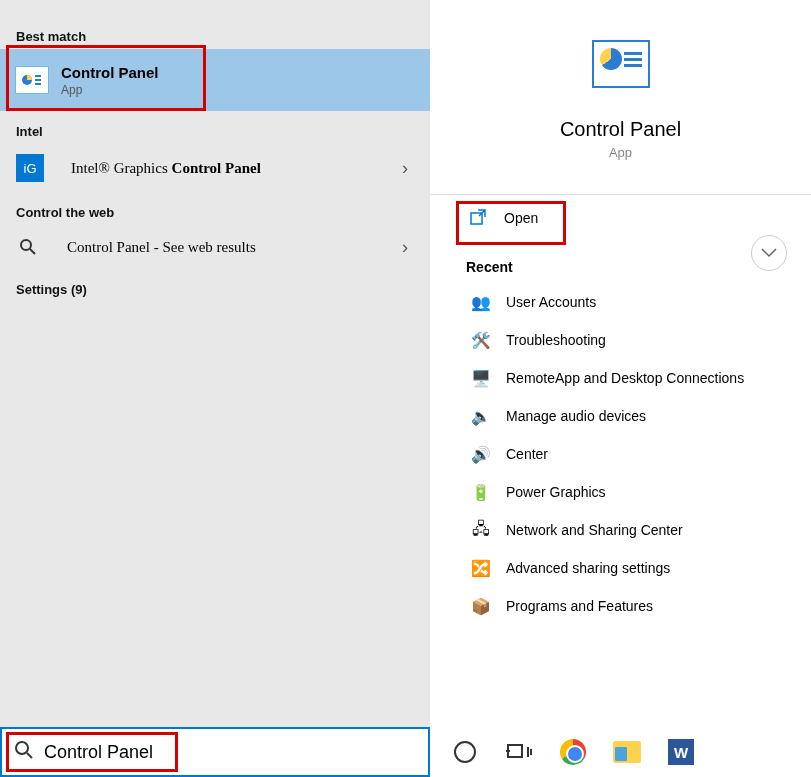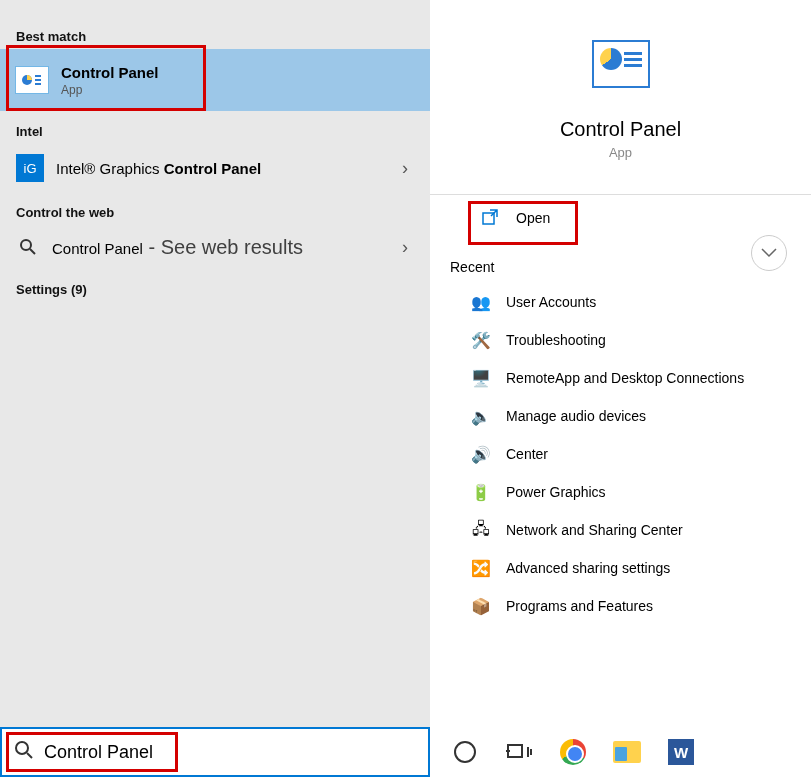--- a/index.html
+++ b/index.html
@@ -32,28 +32,28 @@
     .best-match .outline {
       position: absolute; left: 6px; top: -4px;
       width: 200px; height: 66px; border: 3px solid #d40000;
       pointer-events:none;
     }
     .cp-small-icon {
       width: 34px; height: 28px; background: #fff; border:1px solid #73b7e6;
       display:flex; align-items:center; justify-content:center;
       font-size: 14px;
     }
-    .row { display:flex; align-items:center; padding: 10px 16px; }
-    .row .label { flex:1; font-size:15px; }
+    .row { display:flex; align-items:center; padding: 10px 16px; gap: 15px; }
+    .row .label { flex:1; font-size:15px;font-family:Liberation Serif, serif; }
     .row .arrow { color:#555; font-size:18px; padding-right:6px; }
     .item-icon { width:28px; height:28px; background:#0078d4; color:#fff;
       display:flex; align-items:center; justify-content:center; font-size:13px; margin-right:12px;}
     .mag-icon { width:24px; height:24px; margin-right:12px;
       display:flex; align-items:center; justify-content:center; font-size:18px; color:#333;}
-    .web-hint { color:#404040; font-size:20px;text-align:right; }
+    .web-hint { color:#000000; font-size:15px;text-align:right; }
     .bm-text { margin-left:12px; }
     .bm-title { font-weight:700; font-size:15px; }
     .bm-sub { font-size:12px; color:#555; margin-top:2px; }
 
     
     .hero { text-align:center; padding-top:40px; }
     .hero-icon {
       width:58px; height:48px; margin:0 auto 30px;
       background:#fff; border:2px solid #2b7cd3; position:relative;
     }
@@ -67,38 +67,37 @@
       width:18px; height:3px; background:#2b7cd3; box-shadow:0 6px 0 #2b7cd3, 0 12px 0 #2b7cd3;
     }
     .hero-title { font-size:20px; margin-bottom:4px; }
     .hero-sub { color:#888; font-size:13px; margin-bottom:34px;}
 
     .divider { border-top:1px solid #ddd; }
 
     .open-row {
       display:flex; align-items:center; padding:14px 40px;
       position:relative;
-      margin-left:12px;
     }
     .open-row .outline {
       position:absolute; left:26px; top:6px;
       width:110px; height:44px; border:3px solid #d40000;
       pointer-events:none;
     }
     .open-icon { width:18px; height:18px; margin-right:16px; color:#0078d4;
       display:flex; align-items:center; justify-content:center;}
     .expand-btn {
       position:absolute; right:24px; top:40px;
       width:36px; height:36px; border-radius:50%;
       border:1px solid #ccc; background:#fff;
       display:flex; align-items:center; justify-content:center;
       font-size:18px; color:#666;
     }
 
-    .recent-head { font-weight:400; padding: 18px 20px 8px; }
+    .recent-head { font-weight:700; padding: 18px 36px 8px; }
     .recent-row { display:flex; align-items:center; padding:8px 40px; font-size:14px; }
     .ri { width:22px; height:22px; margin-right:14px;
       display:flex; align-items:center; justify-content:center; font-size:16px;}
 
     
     .searchbox {
       position:absolute; left:0; top:727px;
       width:430px; height:50px; background:#fff;
       border:2px solid #0078d4; display:flex; align-items:center; padding:0 12px;
     }

